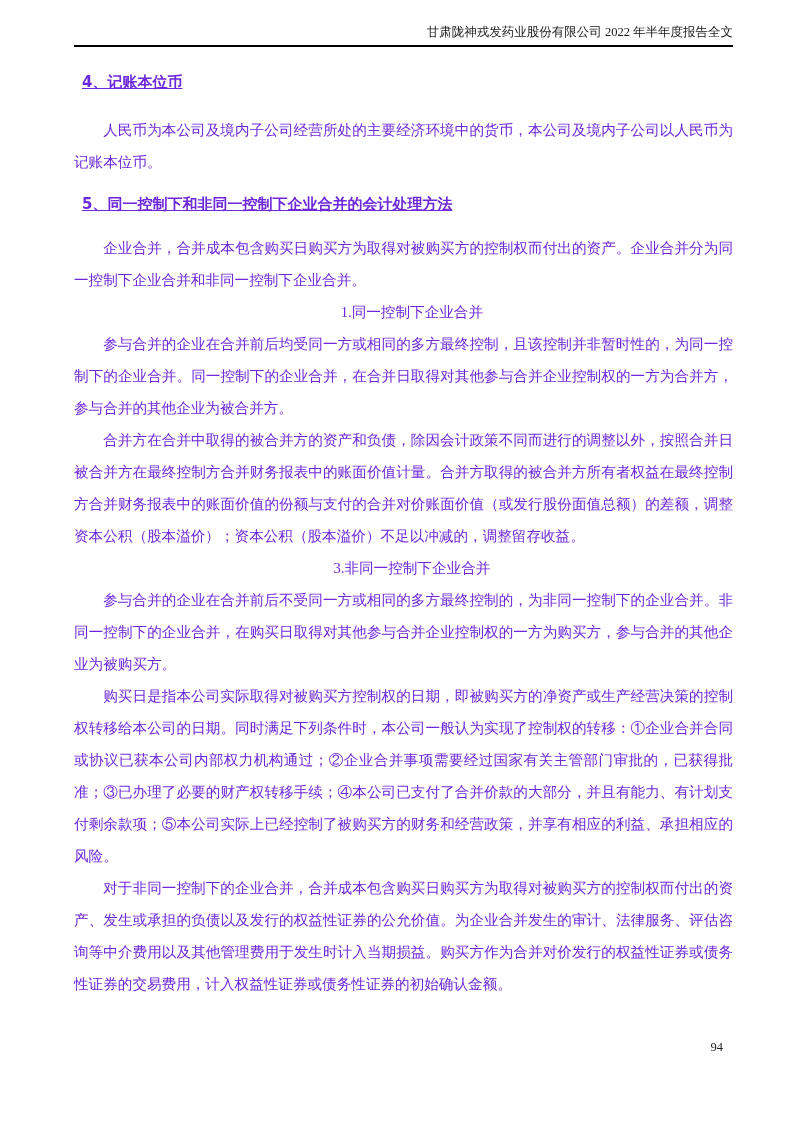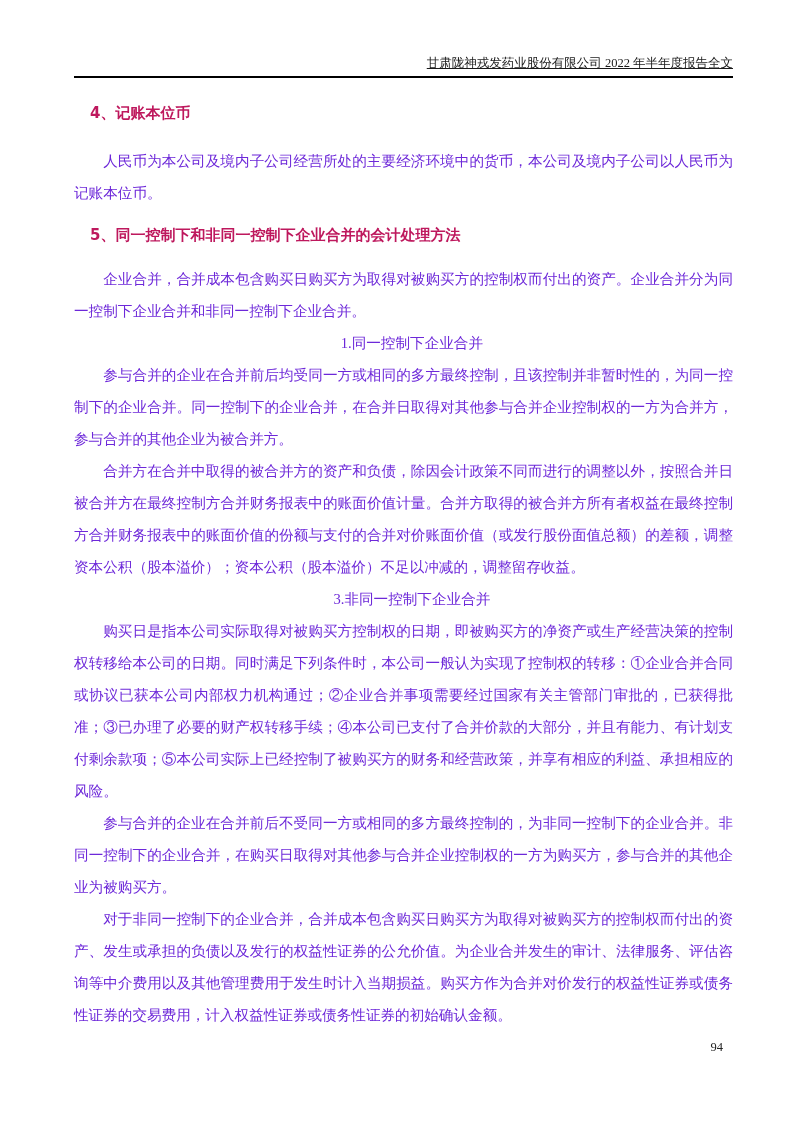--- a/index.html
+++ b/index.html
@@ -17,36 +17,36 @@
     overflow: hidden;
     box-sizing: border-box;
   }
   .content {
     position: absolute;
     left: 74px;
     top: 0;
     width: 659px;
   }
   .header {
-    padding-top: 56px;
+    padding-top: 25px;
     padding-bottom: 5px;
     border-bottom: 2px solid #000000;
     text-align: right;
     font-size: 12.5px;
     line-height: 15px;
     color: #1a1a1a;
-    text-decoration: underline;
   }
   .heading {
-    margin: 25px 0 0 16px;
+    margin: 25px 0 0 8px;
     font-family: "DejaVu Sans", "Liberation Sans", sans-serif;
     font-weight: bold;
     font-size: 15px;
     line-height: 20px;
-    color: #be185d;
+    color: #6d28d9;
+    text-decoration: underline;
   }
   .heading.second {
     margin-top: 16px;
   }
   .para {
     margin: 0;
     font-size: 14.6px;
     line-height: 32px;
     text-align: justify;
     text-justify: inter-character;
@@ -91,22 +91,22 @@
     <p class="para body-start">企业合并，合并成本包含购买日购买方为取得对被购买方的控制权而付出的资产。企业合并分为同一控制下企业合并和非同一控制下企业合并。</p>
 
     <p class="para subitem">1.同一控制下企业合并</p>
 
     <p class="para">参与合并的企业在合并前后均受同一方或相同的多方最终控制，且该控制并非暂时性的，为同一控制下的企业合并。同一控制下的企业合并，在合并日取得对其他参与合并企业控制权的一方为合并方，参与合并的其他企业为被合并方。</p>
 
     <p class="para">合并方在合并中取得的被合并方的资产和负债，除因会计政策不同而进行的调整以外，按照合并日被合并方在最终控制方合并财务报表中的账面价值计量。合并方取得的被合并方所有者权益在最终控制方合并财务报表中的账面价值的份额与支付的合并对价账面价值（或发行股份面值总额）的差额，调整资本公积（股本溢价）；资本公积（股本溢价）不足以冲减的，调整留存收益。</p>
 
     <p class="para subitem">3.非同一控制下企业合并</p>
 
+    <p class="para">参与合并的企业在合并前后不受同一方或相同的多方最终控制的，为非同一控制下的企业合并。非同一控制下的企业合并，在购买日取得对其他参与合并企业控制权的一方为购买方，参与合并的其他企业为被购买方。</p>
+
     <p class="para">购买日是指本公司实际取得对被购买方控制权的日期，即被购买方的净资产或生产经营决策的控制权转移给本公司的日期。同时满足下列条件时，本公司一般认为实现了控制权的转移：①企业合并合同或协议已获本公司内部权力机构通过；②企业合并事项需要经过国家有关主管部门审批的，已获得批准；③已办理了必要的财产权转移手续；④本公司已支付了合并价款的大部分，并且有能力、有计划支付剩余款项；⑤本公司实际上已经控制了被购买方的财务和经营政策，并享有相应的利益、承担相应的风险。</p>
-
-    <p class="para">参与合并的企业在合并前后不受同一方或相同的多方最终控制的，为非同一控制下的企业合并。非同一控制下的企业合并，在购买日取得对其他参与合并企业控制权的一方为购买方，参与合并的其他企业为被购买方。</p>
 
     <p class="para">对于非同一控制下的企业合并，合并成本包含购买日购买方为取得对被购买方的控制权而付出的资产、发生或承担的负债以及发行的权益性证券的公允价值。为企业合并发生的审计、法律服务、评估咨询等中介费用以及其他管理费用于发生时计入当期损益。购买方作为合并对价发行的权益性证券或债务性证券的交易费用，计入权益性证券或债务性证券的初始确认金额。</p>
 
   </div>
 
   <div class="pageno">94</div>
 </div>
 
 </body></html>

